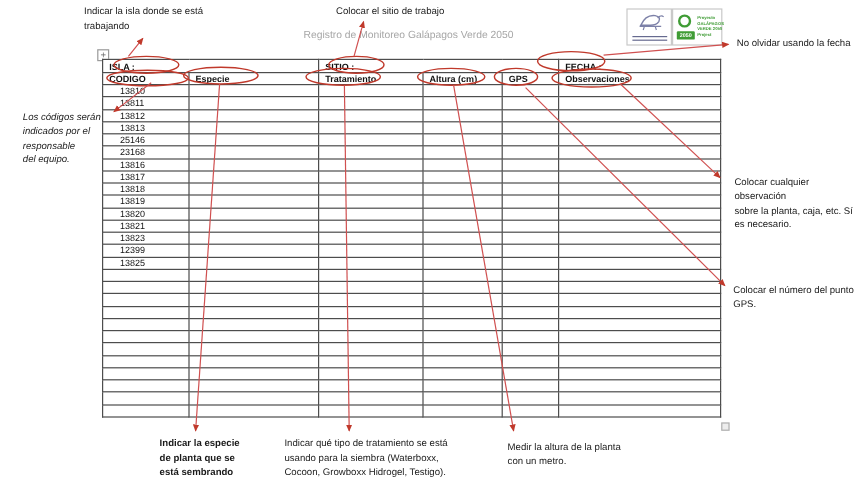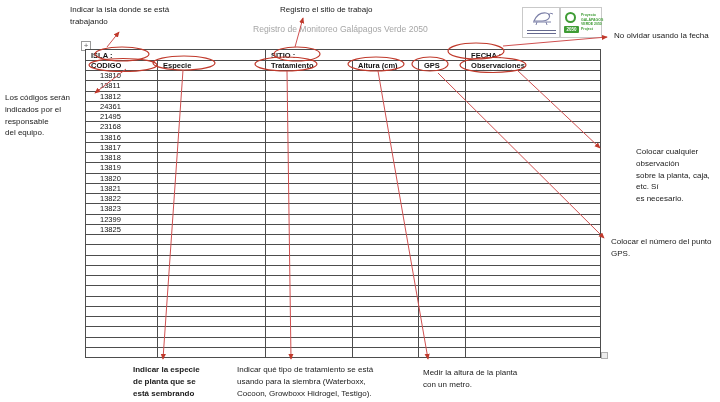--- a/index.html
+++ b/index.html
@@ -53,28 +53,28 @@
   
   #overlay{position:absolute;left:0;top:0;pointer-events:none;}
 </style>
 </head>
 <body>
 
 <div id="stage">
 
   <div class="note" style="left:70px;top:4px;">Indicar la isla donde se está
 trabajando</div>
-  <div class="note" style="left:280px;top:4px;">Registro el sitio de trabajo</div>
+  <div class="note" style="left:280px;top:4px;">Colocar el sitio de trabajo</div>
   <div class="slide-title">Registro de Monitoreo Galápagos Verde 2050</div>
   <div class="note" style="left:614px;top:30px;">No olvidar usando la fecha</div>
-  <div class="note" style="left:5px;top:92px;">Los códigos serán
+  <div class="note" style="left:19px;top:92px;font-style:italic;">Los códigos serán
 indicados por el
 responsable
 del equipo.</div>
-  <div class="note" style="left:636px;top:146px;">Colocar cualquier
+  <div class="note" style="left:612px;top:146px;">Colocar cualquier
 observación
 sobre la planta, caja, etc. Sí
 es necesario.</div>
   <div class="note" style="left:611px;top:236px;">Colocar el número del punto
 GPS.</div>
   <div class="note" style="left:133px;top:364px;font-weight:bold;">Indicar la especie
 de planta que se
 está sembrando</div>
   <div class="note" style="left:237px;top:364px;">Indicar qué tipo de tratamiento se está
 usando para la siembra (Waterboxx,
@@ -149,29 +149,29 @@
           </tr>
           <tr>
             <td class="code">13812</td>
             <td></td>
             <td></td>
             <td></td>
             <td></td>
             <td></td>
           </tr>
           <tr>
-            <td class="code">24361</td>
-            <td></td>
-            <td></td>
-            <td></td>
-            <td></td>
-            <td></td>
-          </tr>
-          <tr>
-            <td class="code">21495</td>
+            <td class="code">13813</td>
+            <td></td>
+            <td></td>
+            <td></td>
+            <td></td>
+            <td></td>
+          </tr>
+          <tr>
+            <td class="code">25146</td>
             <td></td>
             <td></td>
             <td></td>
             <td></td>
             <td></td>
           </tr>
           <tr>
             <td class="code">23168</td>
             <td></td>
             <td></td>
@@ -214,28 +214,20 @@
           <tr>
             <td class="code">13820</td>
             <td></td>
             <td></td>
             <td></td>
             <td></td>
             <td></td>
           </tr>
           <tr>
             <td class="code">13821</td>
-            <td></td>
-            <td></td>
-            <td></td>
-            <td></td>
-            <td></td>
-          </tr>
-          <tr>
-            <td class="code">13822</td>
             <td></td>
             <td></td>
             <td></td>
             <td></td>
             <td></td>
           </tr>
           <tr>
             <td class="code">13823</td>
             <td></td>
             <td></td>

